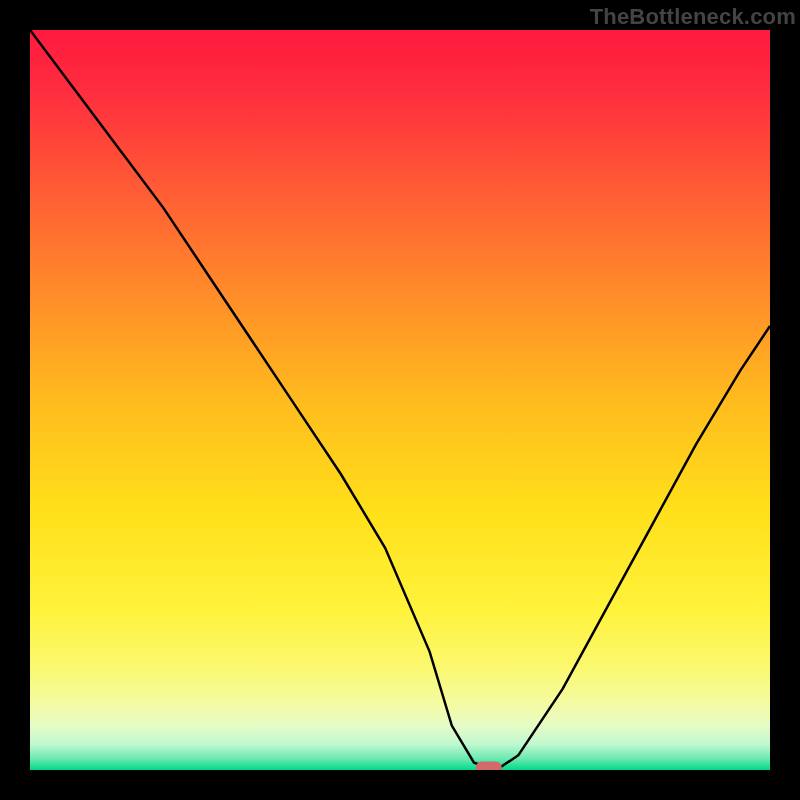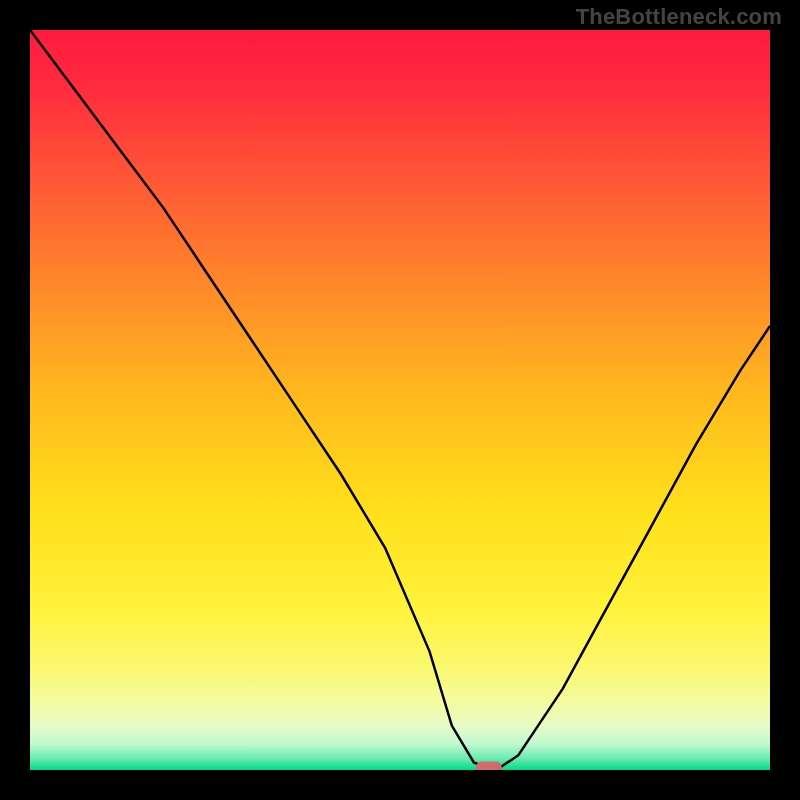--- a/index.html
+++ b/index.html
@@ -13,21 +13,21 @@
   }
   .frame {
     position: relative;
     width: 800px;
     height: 800px;
     background: #000;
   }
   .attribution {
     position: absolute;
     top: 4px;
-    right: 18px;
+    right: 4px;
     color: #444;
     font-size: 22px;
     font-weight: 600;
     letter-spacing: 0.2px;
     z-index: 5;
   }
   svg.plot {
     position: absolute;
     top: 30px;
     left: 30px;

